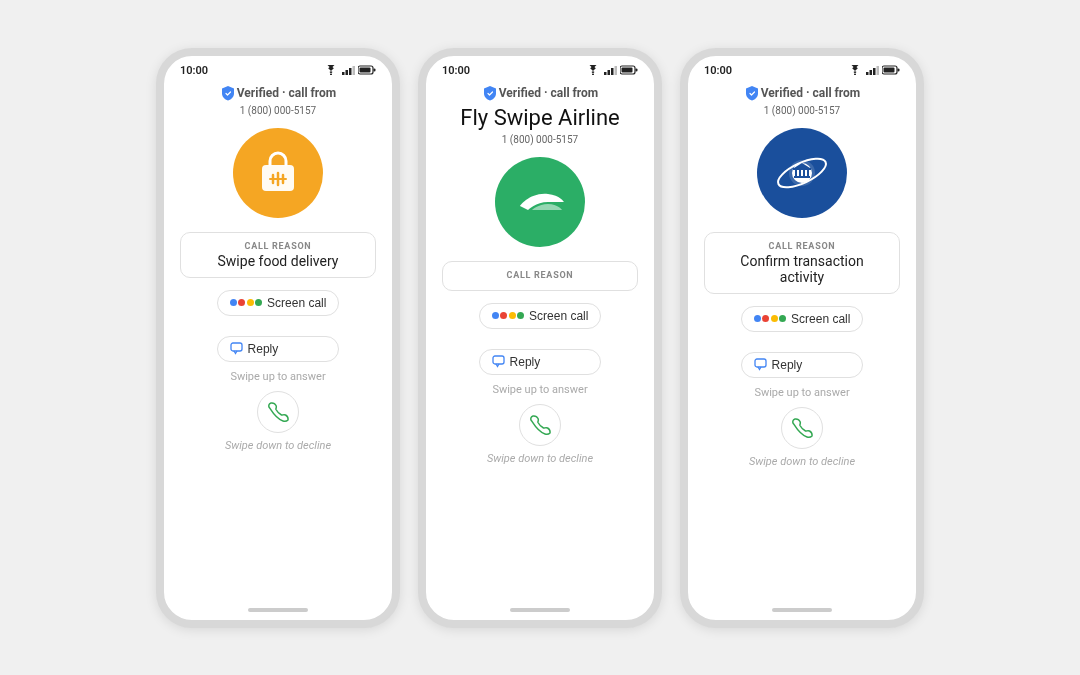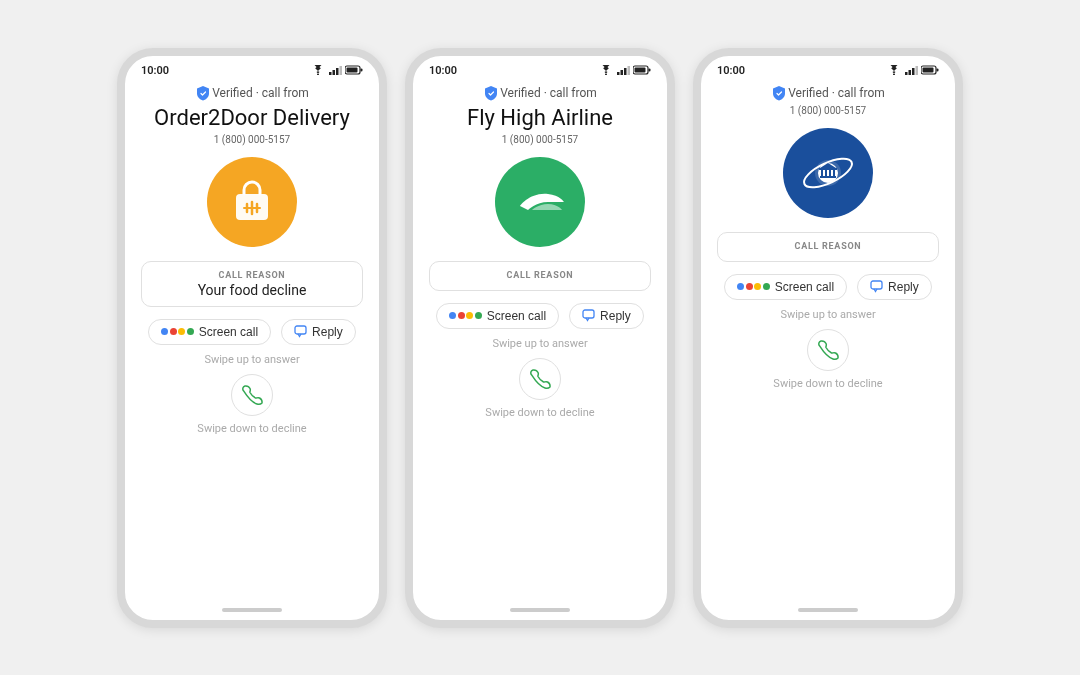--- a/index.html
+++ b/index.html
@@ -14,21 +14,21 @@
       gap: 18px;
     }
 
     .phone-wrapper {
       display: flex;
       flex-direction: column;
       align-items: center;
     }
 
     .phone {
-      width: 270px;
+      width: 244px;
       height: 580px;
       background: #fff;
       border-radius: 36px;
       border: 8px solid #d8d8d8;
       position: relative;
       overflow: hidden;
       box-shadow: 0 2px 12px rgba(0,0,0,0.10);
       display: flex;
       flex-direction: column;
       align-items: center;
@@ -82,20 +82,21 @@
       padding: 4px 16px 0;
     }
 
     .verified-row {
       display: flex;
       align-items: center;
       gap: 1px;
       font-size: 12px;
       color: #555;
       margin-bottom: 4px;
+      font-weight: bold;
     }
 
     .verified-shield {
       width: 16px;
       height: 16px;
     }
 
     .caller-name {
       font-size: 22px;
       font-weight: 400;
@@ -140,22 +141,23 @@
       margin-bottom: 2px;
     }
 
     .call-reason-text {
       font-size: 14px;
       color: #222;
     }
 
     .action-buttons {
       display: flex;
-      gap: 10px;
+      gap: 20px;
       margin-bottom: 8px;
+      flex-direction: column;
     }
 
     .action-btn {
       display: flex;
       align-items: center;
       gap: 5px;
       border: 1.5px solid #e0e0e0;
       border-radius: 20px;
       padding: 5px 12px;
       font-size: 12px;
@@ -177,20 +179,21 @@
       border: 1.5px solid #e0e0e0;
       display: flex;
       align-items: center;
       justify-content: center;
       margin-bottom: 6px;
     }
 
     .swipe-down-label {
       font-size: 11px;
       color: #aaa;
+      font-style: italic;
       margin-bottom: 8px;
     }
 
     .home-indicator {
       width: 60px;
       height: 4px;
       background: #ccc;
       border-radius: 2px;
       margin-bottom: 8px;
     }
@@ -244,38 +247,37 @@
       </div>
     </div>
     <div class="phone-content">
       <div class="verified-row">
         <svg class="verified-shield" viewBox="0 0 16 16">
           <path d="M8 1L2 3.5v5C2 11.8 4.6 14.5 8 15.5c3.4-1 6-3.7 6-7V3.5L8 1z" fill="#4285F4"></path>
           <path d="M6 8.5l1.5 1.5 3-3" stroke="white" stroke-width="1.2" fill="none" stroke-linecap="round" stroke-linejoin="round"></path>
         </svg>
         <span>Verified · call from</span>
       </div>
-      <div class="caller-name">Order2Door Delivery</div>
       <div class="caller-number">1 (800) 000-5157</div>
 
       <div class="logo-circle" style="background:#F5A623;">
         <svg width="52" height="52" viewBox="0 0 52 52">
 
           <rect x="10" y="18" width="32" height="26" rx="4" fill="white" opacity="0.95"></rect>
           <path d="M18 18v-4a8 8 0 0116 0v4" fill="none" stroke="white" stroke-width="3" stroke-linecap="round"></path>
 
           <line x1="21" y1="28" x2="21" y2="36" stroke="#F5A623" stroke-width="2.5" stroke-linecap="round"></line>
           <line x1="26" y1="26" x2="26" y2="38" stroke="#F5A623" stroke-width="2.5" stroke-linecap="round"></line>
           <line x1="31" y1="28" x2="31" y2="36" stroke="#F5A623" stroke-width="2.5" stroke-linecap="round"></line>
           <line x1="18" y1="32" x2="34" y2="32" stroke="#F5A623" stroke-width="2" stroke-linecap="round"></line>
         </svg>
       </div>
       <div class="call-reason-box">
         <div class="call-reason-label">CALL REASON</div>
-        <div class="call-reason-text">Your food decline</div>
+        <div class="call-reason-text">Swipe food delivery</div>
       </div>
       <div class="action-buttons">
         <button class="action-btn">
           <div class="g-dots">
             <div class="g-dot" style="background:#4285F4;"></div>
             <div class="g-dot" style="background:#EA4335;"></div>
             <div class="g-dot" style="background:#FBBC04;"></div>
             <div class="g-dot" style="background:#34A853;"></div>
           </div>
           <span>Screen call</span>
@@ -325,21 +327,21 @@
       </div>
     </div>
     <div class="phone-content">
       <div class="verified-row">
         <svg class="verified-shield" viewBox="0 0 16 16">
           <path d="M8 1L2 3.5v5C2 11.8 4.6 14.5 8 15.5c3.4-1 6-3.7 6-7V3.5L8 1z" fill="#4285F4"></path>
           <path d="M6 8.5l1.5 1.5 3-3" stroke="white" stroke-width="1.2" fill="none" stroke-linecap="round" stroke-linejoin="round"></path>
         </svg>
         <span>Verified · call from</span>
       </div>
-      <div class="caller-name">Fly High Airline</div>
+      <div class="caller-name">Fly Swipe Airline</div>
       <div class="caller-number">1 (800) 000-5157</div>
 
       <div class="logo-circle" style="background:#2BAE66;">
         <svg width="60" height="60" viewBox="0 0 60 60">
 
           <path d="M10 34C10 34 20 20 38 22C50 23 54 30 54 30C54 30 50 30 38 30C26 30 18 38 18 38L10 34z" fill="white"></path>
           <path d="M22 38C22 38 28 32 38 32C48 32 52 38 52 38" fill="white" opacity="0.5"></path>
         </svg>
       </div>
       <div class="call-reason-box">
@@ -422,20 +424,21 @@
           <rect x="31" y="27" width="2" height="6" fill="#1A4F9C"></rect>
           <rect x="35" y="27" width="2" height="6" fill="#1A4F9C"></rect>
           <rect x="21" y="25" width="18" height="2" fill="#1A4F9C"></rect>
           <rect x="22" y="33" width="16" height="2" fill="#1A4F9C"></rect>
 
           <path d="M30 20 L38 25 L22 25Z" fill="#1A4F9C"></path>
         </svg>
       </div>
       <div class="call-reason-box">
         <div class="call-reason-label">CALL REASON</div>
+        <div class="call-reason-text">Confirm transaction activity</div>
       </div>
       <div class="action-buttons">
         <button class="action-btn">
           <div class="g-dots">
             <div class="g-dot" style="background:#4285F4;"></div>
             <div class="g-dot" style="background:#EA4335;"></div>
             <div class="g-dot" style="background:#FBBC04;"></div>
             <div class="g-dot" style="background:#34A853;"></div>
           </div>
           <span>Screen call</span>

